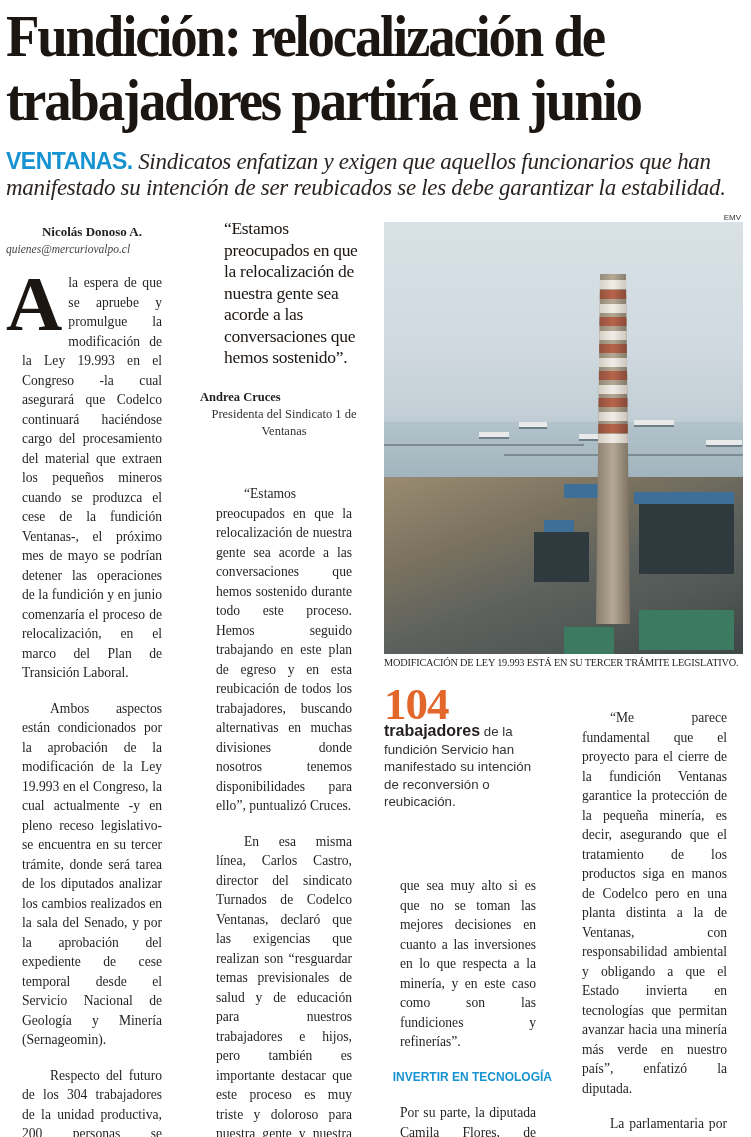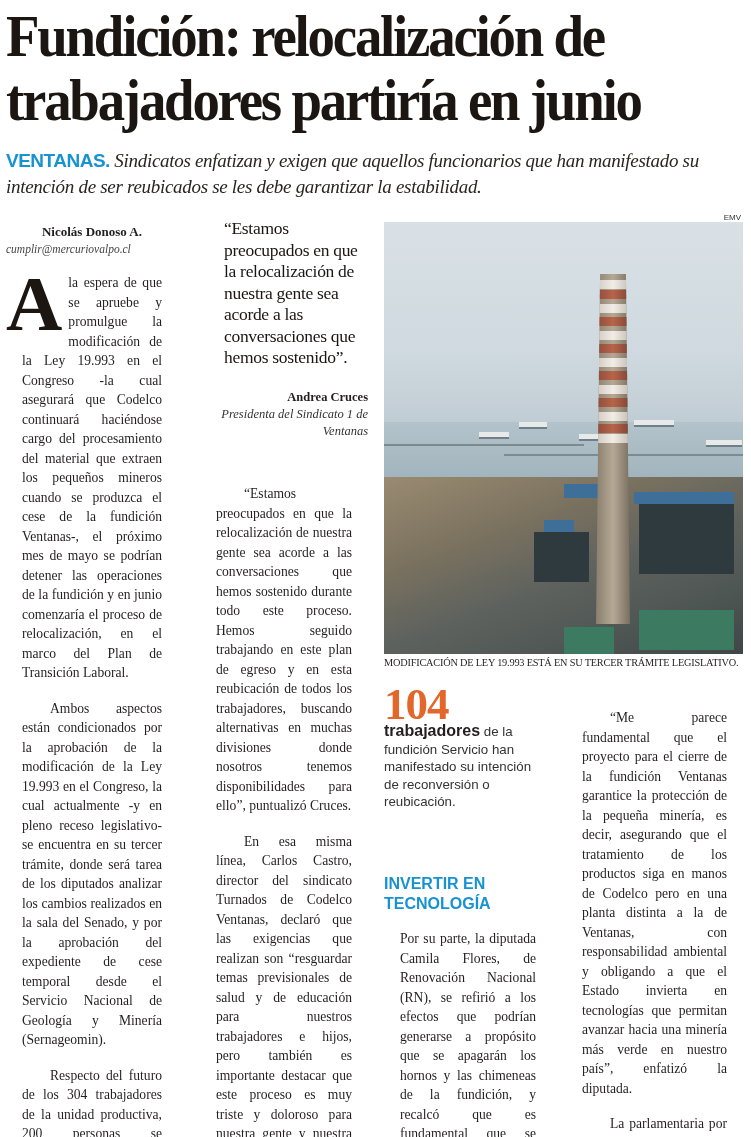--- a/index.html
+++ b/index.html
@@ -1,31 +1,31 @@
 <!DOCTYPE html>
 <html><head>
 <meta charset="utf-8">
 <style>
   html, body { margin: 0; padding: 0; background: #ffffff; }
   body { width: 751px; height: 1137px; overflow: hidden; position: relative; color: #231f20; font-family: "DejaVu Serif", serif; }
   .headline { position: absolute; left: 6px; top: 4px; width: 745px; margin: 0; font-family: "Liberation Serif", serif; font-weight: bold; font-size: 59px; line-height: 64px; letter-spacing: -2.4px; color: #1c1612; transform-origin: left top; transform: scaleX(0.93); white-space: nowrap; }
-  .deck { position: absolute; left: 6px; top: 148px; width: 745px; font-family: "Liberation Serif", serif; font-style: italic; font-size: 19px; line-height: 26px; color: #2a2522; letter-spacing: -0.3px; }
+  .deck { position: absolute; left: 6px; top: 148px; width: 745px; font-family: "Liberation Serif", serif; font-style: italic; font-size: 23px; line-height: 26px; color: #2a2522; letter-spacing: -0.3px; }
   .deck .kicker { font-family: "Liberation Sans", sans-serif; font-style: normal; font-weight: bold; color: #1793d1; letter-spacing: -0.5px; }
   .col { position: absolute; font-family: "Liberation Serif", serif; font-size: 13.6px; line-height: 19.5px; text-align: justify; hyphens: auto; color: #231f20; }
   .col p { margin: 16px; text-indent: 28px; }
   .col p.noindent { text-indent: 0; }
   .col1 { left: 6px; top: 223px; width: 172px; }
   .byline-name { font-family: "Liberation Serif", serif; font-weight: bold; font-size: 13px; line-height: 18px; text-align: center; }
   .byline-email { font-style: italic; font-size: 11.5px; line-height: 16px; color: #444; margin-bottom: 14px; text-align: left; }
   .dropcap { float: left; font-family: "Liberation Serif", serif; font-weight: bold; font-size: 78px; line-height: 62px; margin: 2px 6px 0 0; padding-top: 0; color: #1c1612; }
-  .subhead { font-family: "Liberation Sans", sans-serif; font-weight: bold; font-size: 16px; color: #1793d1; margin: 14px 0 2px 0; text-indent: 0; text-align: left; }
+  .subhead { font-family: "Liberation Sans", sans-serif; font-weight: bold; font-size: 12px; color: #1793d1; margin: 14px 0 2px 0; text-indent: 0; text-align: right; }
   .col2 { left: 200px; top: 218px; width: 168px; }
   .pullquote { font-family: "Liberation Serif", serif; font-size: 17.5px; line-height: 21.5px; margin-left: 24px; text-align: left; color: #1c1612; letter-spacing: -0.3px; }
-  .pq-name { font-family: "Liberation Serif", serif; font-weight: bold; font-size: 12.5px; text-align: right; margin-top: 20px; line-height: 17px; }
-  .pq-role { font-size: 12.5px; text-align: right; line-height: 17px; color: #333; font-style: italic; }
+  .pq-name { font-family: "Liberation Serif", serif; font-weight: bold; font-size: 12.5px; text-align: left; margin-top: 20px; line-height: 17px; }
+  .pq-role { font-size: 12.5px; text-align: center; line-height: 17px; color: #333; }
   .col2-body { position: absolute; left: 200px; top: 468px; width: 168px; }
   .photo-credit { position: absolute; right: 10px; top: 213px; font-family: "Liberation Sans", sans-serif; font-size: 8px; color: #333; }
   .photo { position: absolute; left: 384px; top: 222px; width: 359px; height: 432px; overflow: hidden; background: linear-gradient(180deg, #d9e1e6 0%, #cfd9df 30%, #c2ced5 45%, #b8c5cc 50%, #9aa7ad 52%, #8d8a80 55%, #8a7d6c 62%, #6d6a62 72%, #555a58 85%, #4a4a46 100%); }
   .photo .sea { position: absolute; left: 0; top: 200px; width: 100%; height: 55px; background: linear-gradient(180deg, #b3c3cb, #a2b4bd); }
   .photo .land { position: absolute; left: 0; top: 255px; width: 100%; height: 177px; background: linear-gradient(160deg, #9a8b72 0%, #7b725f 30%, #5e625e 55%, #4d5553 80%, #3f4646 100%); }
   .photo .bldg-blue { position: absolute; background: #3e6f98; }
   .photo .bldg-dark { position: absolute; background: #2f3a3e; }
   .photo .bldg-green { position: absolute; background: #3d7a62; }
   .photo .chimney { position: absolute; left: 212px; top: 52px; width: 34px; height: 350px; background: linear-gradient(90deg, #8a7e6e, #b5a996 50%, #7a6f60); clip-path: polygon(12% 0, 88% 0, 100% 100%, 0 100%); }
   .photo .band { position: absolute; left: 0; width: 100%; height: 9px; background: linear-gradient(90deg, #8b4c3a, #b8644a 50%, #7d4535); }
@@ -47,21 +47,21 @@
   <div>Fundición: relocalización de</div>
   <div>trabajadores partiría en junio</div>
 </h1>
 
 <div class="deck">
   <span class="kicker">VENTANAS.</span><span> Sindicatos enfatizan y exigen que aquellos funcionarios que han manifestado su intención de ser reubicados se les debe garantizar la estabilidad.</span>
 </div>
 
 <div class="col col1">
   <div class="byline-name">Nicolás Donoso A.</div>
-  <div class="byline-email">cumplir@mercuriovalpo.cl</div>
+  <div class="byline-email">quienes@mercuriovalpo.cl</div>
   <span class="dropcap">A</span>
   <p class="noindent">la espera de que se apruebe y promulgue la modificación de la Ley 19.993 en el Congreso -la cual asegurará que Codelco continuará haciéndose cargo del procesamiento del material que extraen los pequeños mineros cuando se produzca el cese de la fundición Ventanas-, el próximo mes de mayo se podrían detener las operaciones de la fundición y en junio comenzaría el proceso de relocalización, en el marco del Plan de Transición Laboral.</p>
   <p>Ambos aspectos están condicionados por la aprobación de la modificación de la Ley 19.993 en el Congreso, la cual actualmente -y en pleno receso legislativo- se encuentra en su tercer trámite, donde será tarea de los diputados analizar los cambios realizados en la sala del Senado, y por la aprobación del expediente de cese temporal desde el Servicio Nacional de Geología y Minería (Sernageomin).</p>
   <p>Respecto del futuro de los 304 trabajadores de la unidad productiva, 200 personas se acogieron al Plan de Retiro Voluntario, acogiéndose a condiciones especiales de egreso. En cuanto a los restantes, 104 son quienes se decantaron por la reubicación o relocalización laboral, ya sea dentro de la Refinería de Ventanas (54 trabajadores) o en alguna de las divisiones de Codelco (50 trabajadores).</p>
 
 </div>
 
 <div class="col col2">
   <div class="pullquote">“Estamos preocupados en que la relocalización de nuestra gente sea acorde a las conversaciones que hemos sostenido”.</div>
   <div class="pq-name">Andrea Cruces</div>
@@ -109,20 +109,21 @@
   </div>
 </div>
 <div class="caption">MODIFICACIÓN DE LEY 19.993 ESTÁ EN SU TERCER TRÁMITE LEGISLATIVO.</div>
 
 <div class="stat">
   <div class="stat-number">104</div>
   <div class="stat-text"><b>trabajadores</b><span> de la fundición Servicio han manifestado su intención de reconversión o reubicación.</span></div>
 </div>
 
 <div class="col col3-body">
+  <p class="noindent">que sea muy alto si es que no se toman las mejores decisiones en cuanto a las inversiones en lo que respecta a la minería, y en este caso como son las fundiciones y refinerías”.</p>
   <div class="subhead">INVERTIR EN TECNOLOGÍA</div>
   <p class="noindent">Por su parte, la diputada Camila Flores, de Renovación Nacional (RN), se refirió a los efectos que podrían generarse a propósito que se apagarán los hornos y las chimeneas de la fundición, y recalcó que es fundamental que se asegure la protección de la pequeña minería.</p>
 </div>
 
 <div class="col col4-body">
   <p>“Me parece fundamental que el proyecto para el cierre de la fundición Ventanas garantice la protección de la pequeña minería, es decir, asegurando que el tratamiento de los productos siga en manos de Codelco pero en una planta distinta a la de Ventanas, con responsabilidad ambiental y obligando a que el Estado invierta en tecnologías que permitan avanzar hacia una minería más verde en nuestro país”, enfatizó la diputada.</p>
   <p><span>La parlamentaria por el Distrito 6 agregó que “es importante también que un futuro proyecto de esta envergadura esté emplazado en la Región de Valparaíso, como una forma de asegurar la inversión para el desarrollo y crecimiento regional sostenible. Se deben dar esas certezas”.</span> </p>
 </div>
 
 </body></html>

